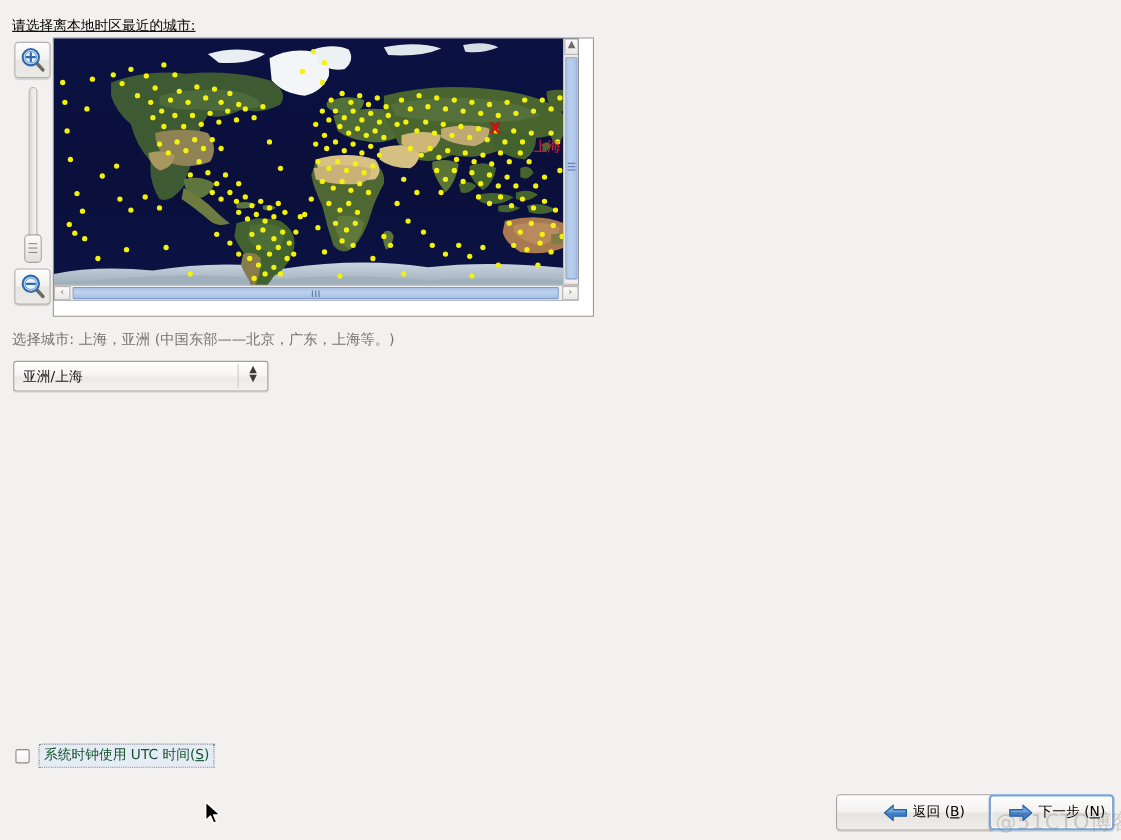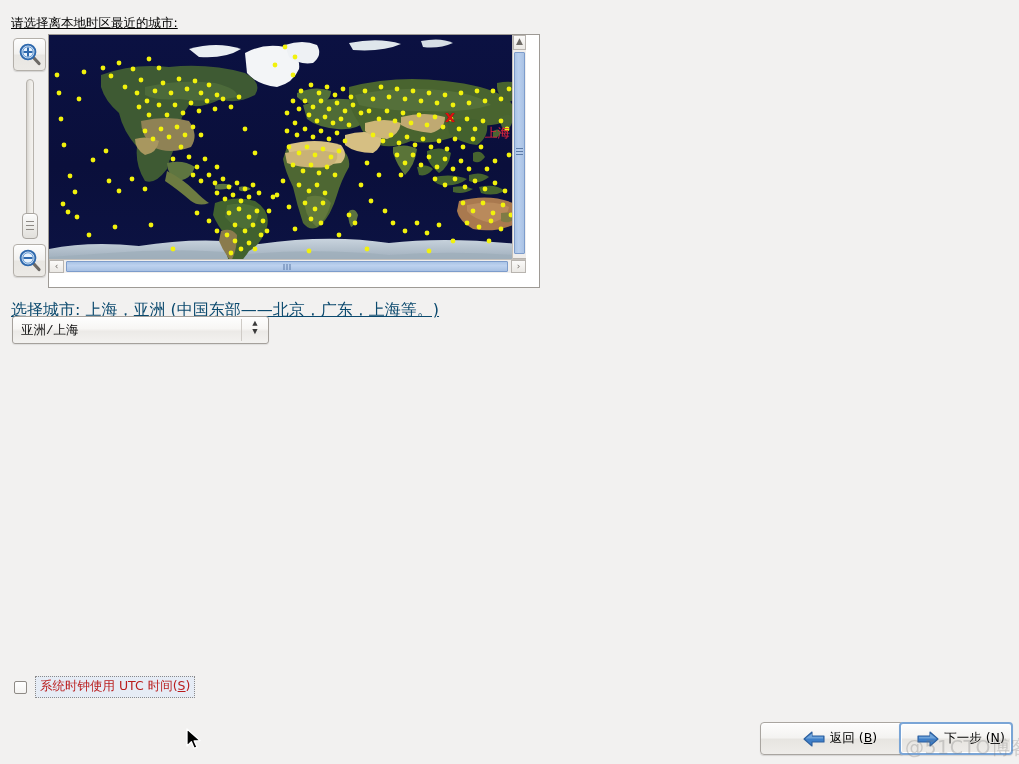--- a/index.html
+++ b/index.html
@@ -225,37 +225,35 @@
     line-height: 11px;
     text-align: center;
     display: block;
   }
 
   
   .city-line {
     position: absolute;
     left: 11px;
     top: 300px;
-    font-size: 16px;
-    color: #0c4a6e;
+    font-size: 13px;
+    color: #737373;
     white-space: nowrap;
-    text-decoration: underline;
   }
   .combo {
     position: absolute;
     left: 12px;
-    top: 316px;
-    width: 257px;
+    top: 328px;
+    width: 232px;
     height: 28px;
     border: 1px solid #a5a19c;
     border-radius: 3px;
     background: linear-gradient(to bottom, #fefefe 0%, #f7f6f4 45%, #eceae7 55%, #f3f2f0 100%);
     box-shadow: inset 0 1px 0 #ffffff, 0 1px 1px rgba(0,0,0,0.08);
     box-sizing: border-box;
-    font-family: Liberation Mono, monospace;
   }
   .combo-value {
     position: absolute;
     left: 8px;
     top: 5px;
     font-size: 12.5px;
     color: #111;
     white-space: nowrap;
   }
   .combo-sep {
@@ -292,21 +290,21 @@
     height: 13px;
     border: 1px solid #8e8a85;
     border-radius: 2px;
     background: linear-gradient(to bottom, #ffffff, #f4f3f1);
     box-sizing: border-box;
   }
   .utc-label {
     margin-left: 8px;
     padding: 1px 4px 2px 4px;
     font-size: 12.5px;
-    color: #b91c1c;
+    color: #14532d;
     border: 1px dotted #8a8a8a;
     background: #e6ecf5;
     white-space: nowrap;
   }
   .utc-label u { text-decoration: underline; }
 
   
   .btn {
     position: absolute;
     height: 33px;

